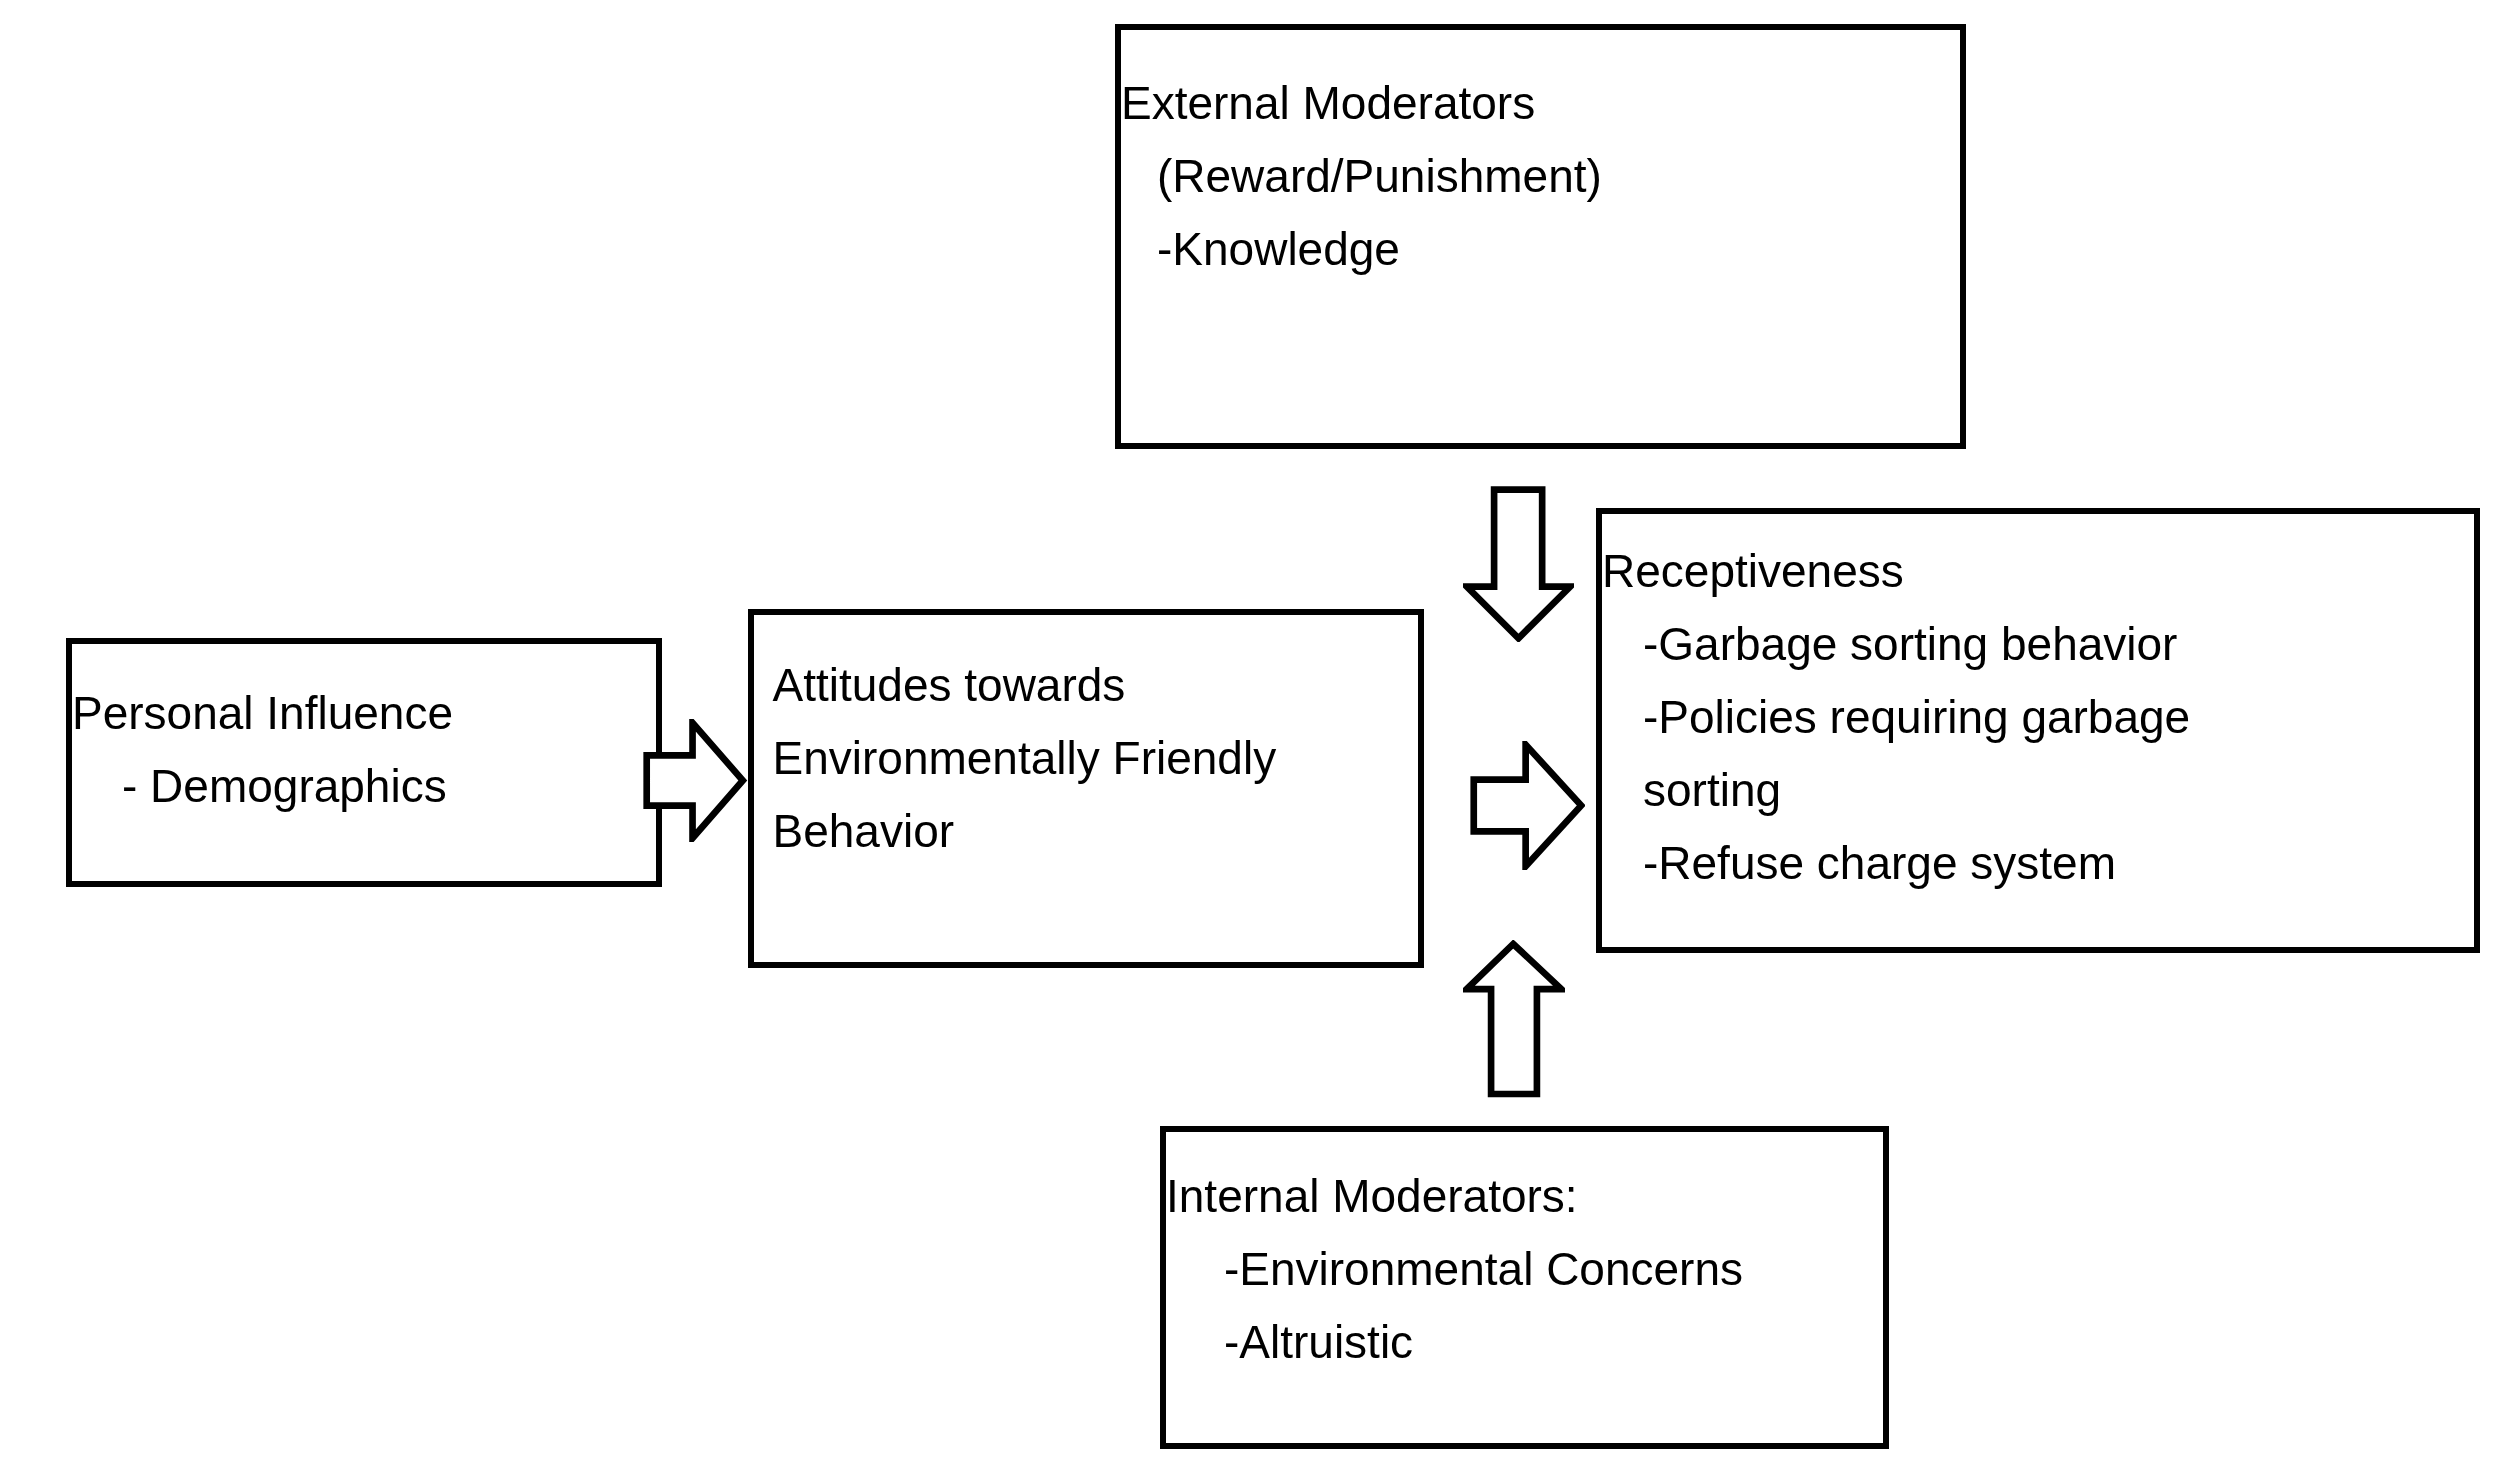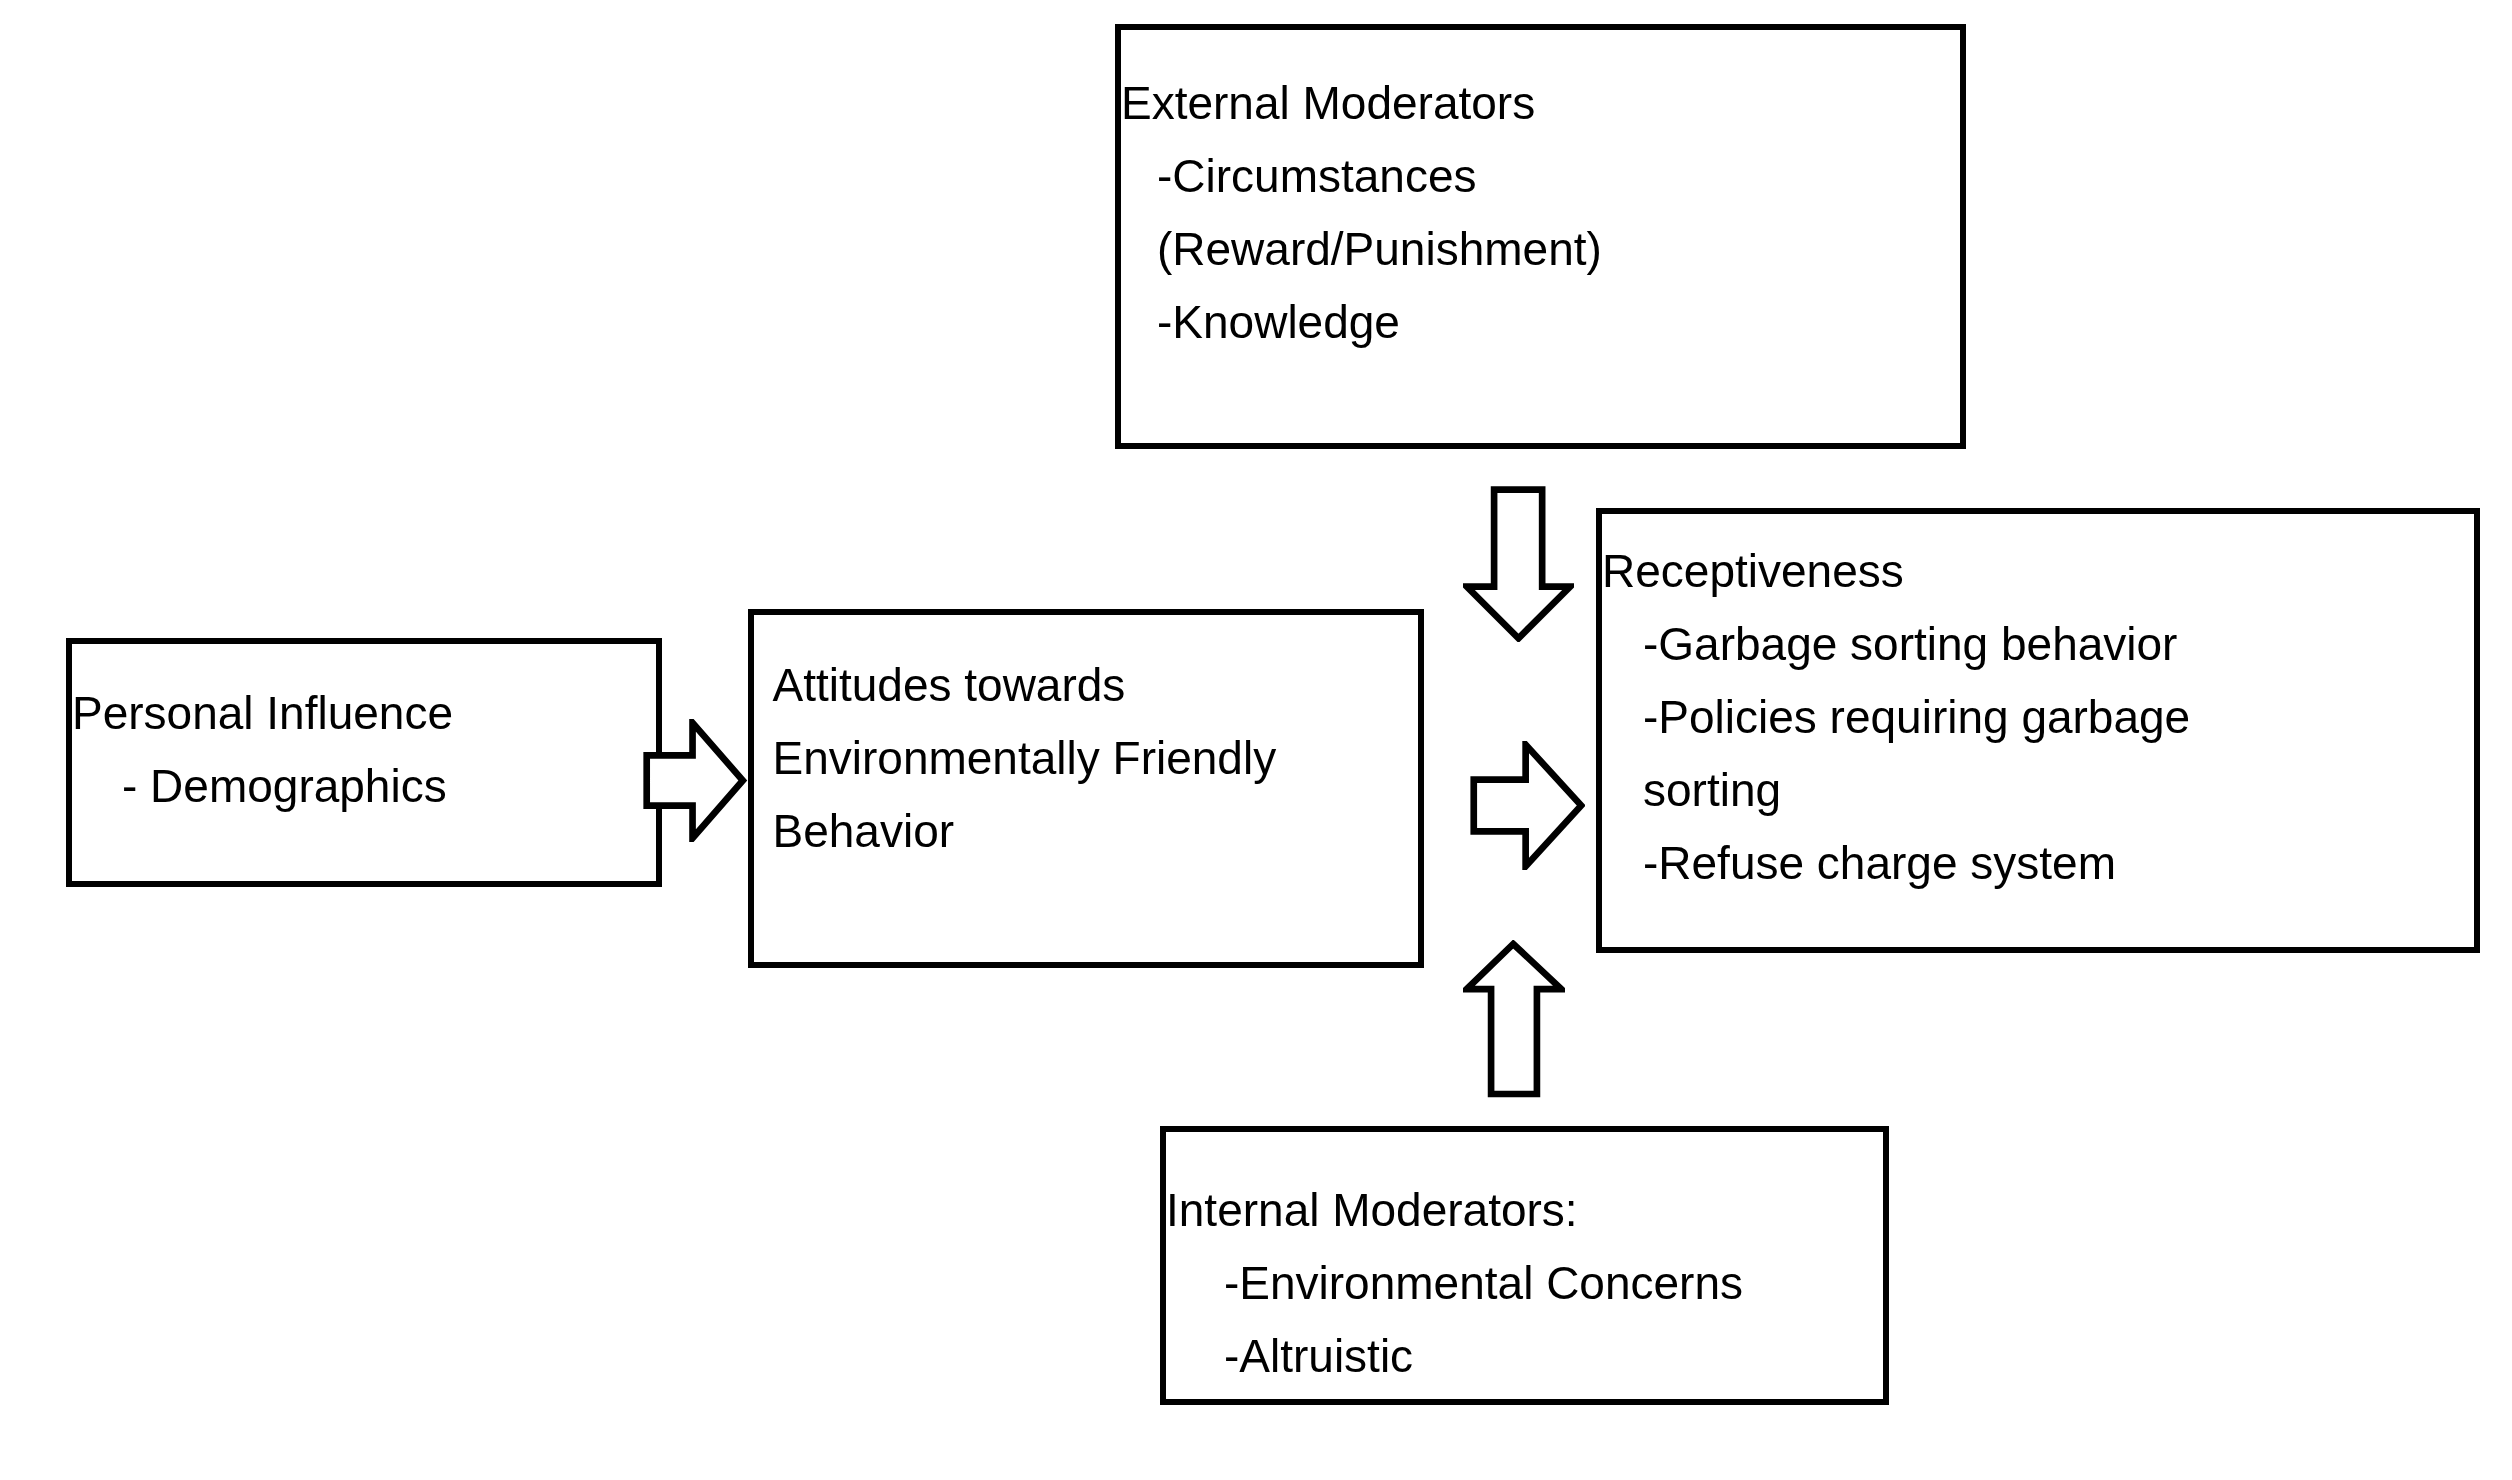--- a/index.html
+++ b/index.html
@@ -43,21 +43,21 @@
 
   
   .box-attitudes { left: 748px; top: 609px; width: 676px; height: 359px; padding-top: 34px; }
   .box-attitudes .line { padding-left: 18.5px; }
 
   
   .box-receptiveness { left: 1596px; top: 508px; width: 884px; height: 445px; padding-top: 21px; }
   .box-receptiveness .line { padding-left: 41px; }
 
   
-  .box-internal { left: 1160px; top: 1126px; width: 729px; height: 279px; padding-top: 42px; }
+  .box-internal { left: 1160px; top: 1126px; width: 729px; height: 323px; padding-top: 28px; }
   .box-internal .line { padding-left: 58px; }
 
   .arrow {
     position: absolute;
     display: block;
   }
   .arrow polygon {
     fill: #ffffff;
     stroke: #000000;
     stroke-width: 9;
@@ -68,21 +68,20 @@
   .arrow-3 { left: 1470px; top: 741px; }
   .arrow-4 { left: 1463px; top: 940px; }
 </style>
 </head>
 <body>
 
 <div class="page">
 
   <div class="box box-external">
     <span class="title">External Moderators</span>
-    <span class="line">-Circumstances</span>
     <span class="line">(Reward/Punishment)</span>
     <span class="line">-Knowledge</span>
   </div>
 
   <div class="box box-personal">
     <span class="title">Personal Influence</span>
     <span class="line">- Demographics</span>
   </div>
 
   <div class="box box-attitudes">

